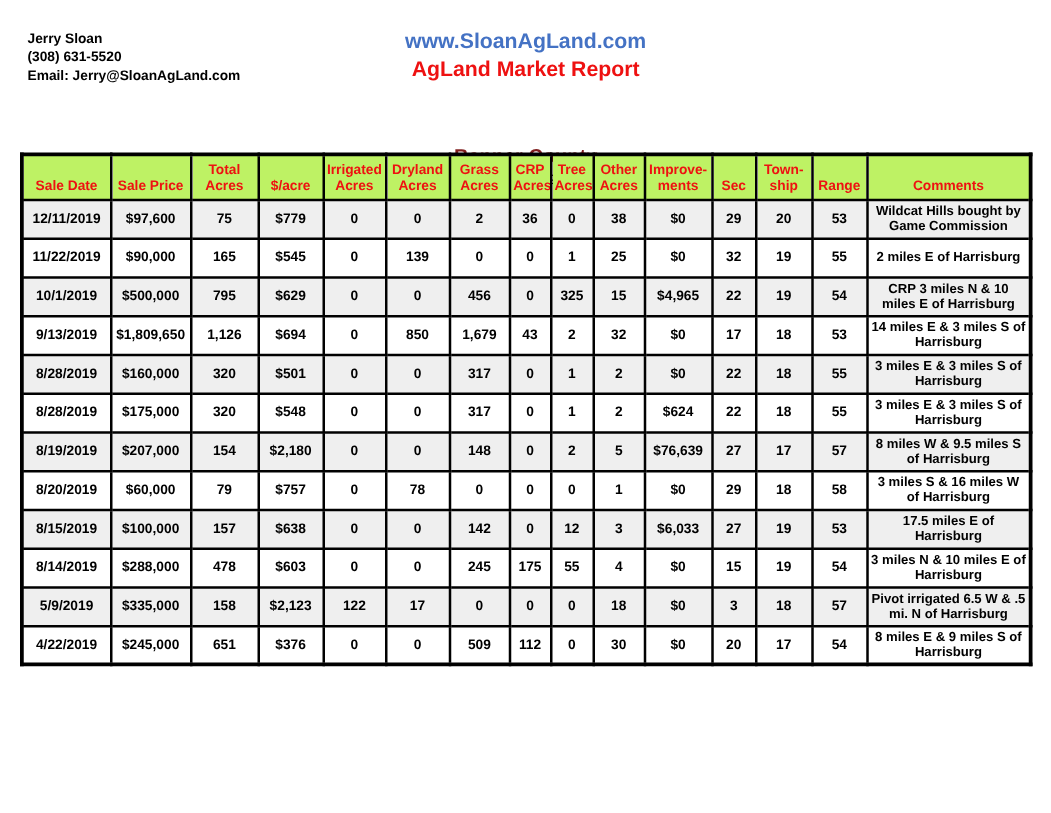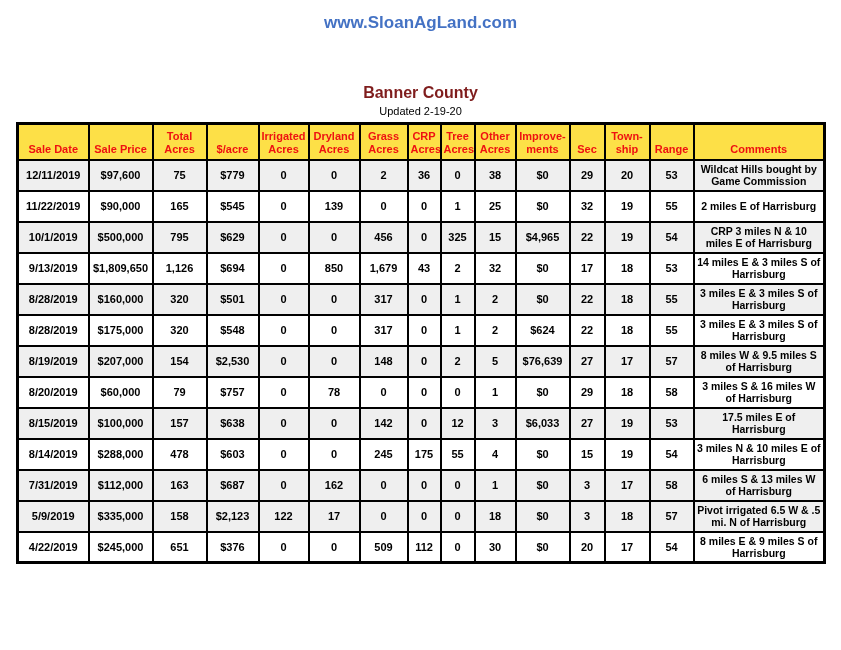--- a/index.html
+++ b/index.html
@@ -17,63 +17,69 @@
   .page{position:absolute;left:0;top:0;width:841px;height:650px;background:#fff;}
 
   
   .contact{
     position:absolute;left:22px;top:24px;
     font-size:11px;font-weight:bold;color:#000;line-height:15px;
   }
 
   
   .titles{
-    position:absolute;left:0;top:12px;width:841px;text-align:center;
+    position:absolute;left:0;top:22px;width:841px;text-align:center;
   }
   .website{font-size:17px;font-weight:bold;color:var(--blue);line-height:22px;cursor:pointer;}
   .report-title{font-size:17px;font-weight:bold;color:var(--red);line-height:23px;}
   .county{font-size:16px;font-weight:bold;color:#7f1d1d;line-height:22px;margin-top:48px;}
   .updated{font-size:11px;font-weight:normal;color:#000;line-height:15px;}
 
   
   table.report{
     position:absolute;left:16px;top:122px;width:807px;
     border-collapse:collapse;table-layout:fixed;
     border:3px solid var(--border);
   }
   table.report th, table.report td{
     border:2px solid var(--border);
     font-weight:bold;text-align:center;
     padding:1px 2px;overflow:hidden;
   }
   table.report th{
     color:var(--red);font-size:11px;line-height:13px;
-    vertical-align:bottom;height:36px;background:#fde047;padding-bottom:3px;
+    vertical-align:bottom;height:36px;background:#bef264;padding-bottom:3px;
   }
   table.report td{
     color:#000;font-size:11px;line-height:12.5px;
     vertical-align:middle;height:31px;background:#fff;
   }
   table.report tr.shade td{background:var(--shade);}
   table.report td.comments-cell{font-size:10.5px;line-height:12px;text-align:center;}
 
   
   col.c0{width:71px}  col.c1{width:64px}  col.c2{width:54px}  col.c3{width:52px}
   col.c4{width:50px}  col.c5{width:51px}  col.c6{width:48px}  col.c7{width:33px}
   col.c8{width:34px}  col.c9{width:41px}  col.c10{width:54px} col.c11{width:35px}
   col.c12{width:45px} col.c13{width:44px} col.c14{width:131px}
 </style>
 </head>
 <body>
 
 <div class="page">
 
+  <div class="contact">
+    <div>Jerry Sloan</div>
+    <div>(308) 631-5520</div>
+    <div>Email: Jerry@SloanAgLand.com</div>
+  </div>
 
   <div class="titles">
     <div class="website">www.SloanAgLand.com</div>
+    <div class="report-title">AgLand Market Report</div>
     <div class="county">Banner County</div>
     <div class="updated">Updated 2-19-20</div>
   </div>
 
   <table class="report">
     <colgroup>
       <col class="c0">
         <col class="c1">
         <col class="c2">
         <col class="c3">
@@ -208,21 +214,21 @@
           <td>$624</td>
           <td>22</td>
           <td>18</td>
           <td>55</td>
           <td class="comments-cell">3 miles E &amp; 3 miles S of Harrisburg</td>
         </tr>
         <tr class="shade">
           <td>8/19/2019</td>
           <td>$207,000</td>
           <td>154</td>
-          <td>$2,530</td>
+          <td>$2,180</td>
           <td>0</td>
           <td>0</td>
           <td>148</td>
           <td>0</td>
           <td>2</td>
           <td>5</td>
           <td>$76,639</td>
           <td>27</td>
           <td>17</td>
           <td>57</td>
@@ -273,37 +279,20 @@
           <td>175</td>
           <td>55</td>
           <td>4</td>
           <td>$0</td>
           <td>15</td>
           <td>19</td>
           <td>54</td>
           <td class="comments-cell">3 miles N &amp; 10 miles E of Harrisburg</td>
         </tr>
         <tr class="shade">
-          <td>7/31/2019</td>
-          <td>$112,000</td>
-          <td>163</td>
-          <td>$687</td>
-          <td>0</td>
-          <td>162</td>
-          <td>0</td>
-          <td>0</td>
-          <td>0</td>
-          <td>1</td>
-          <td>$0</td>
-          <td>3</td>
-          <td>17</td>
-          <td>58</td>
-          <td class="comments-cell">6 miles S &amp; 13 miles W of Harrisburg</td>
-        </tr>
-        <tr class="shade">
           <td>5/9/2019</td>
           <td>$335,000</td>
           <td>158</td>
           <td>$2,123</td>
           <td>122</td>
           <td>17</td>
           <td>0</td>
           <td>0</td>
           <td>0</td>
           <td>18</td>

